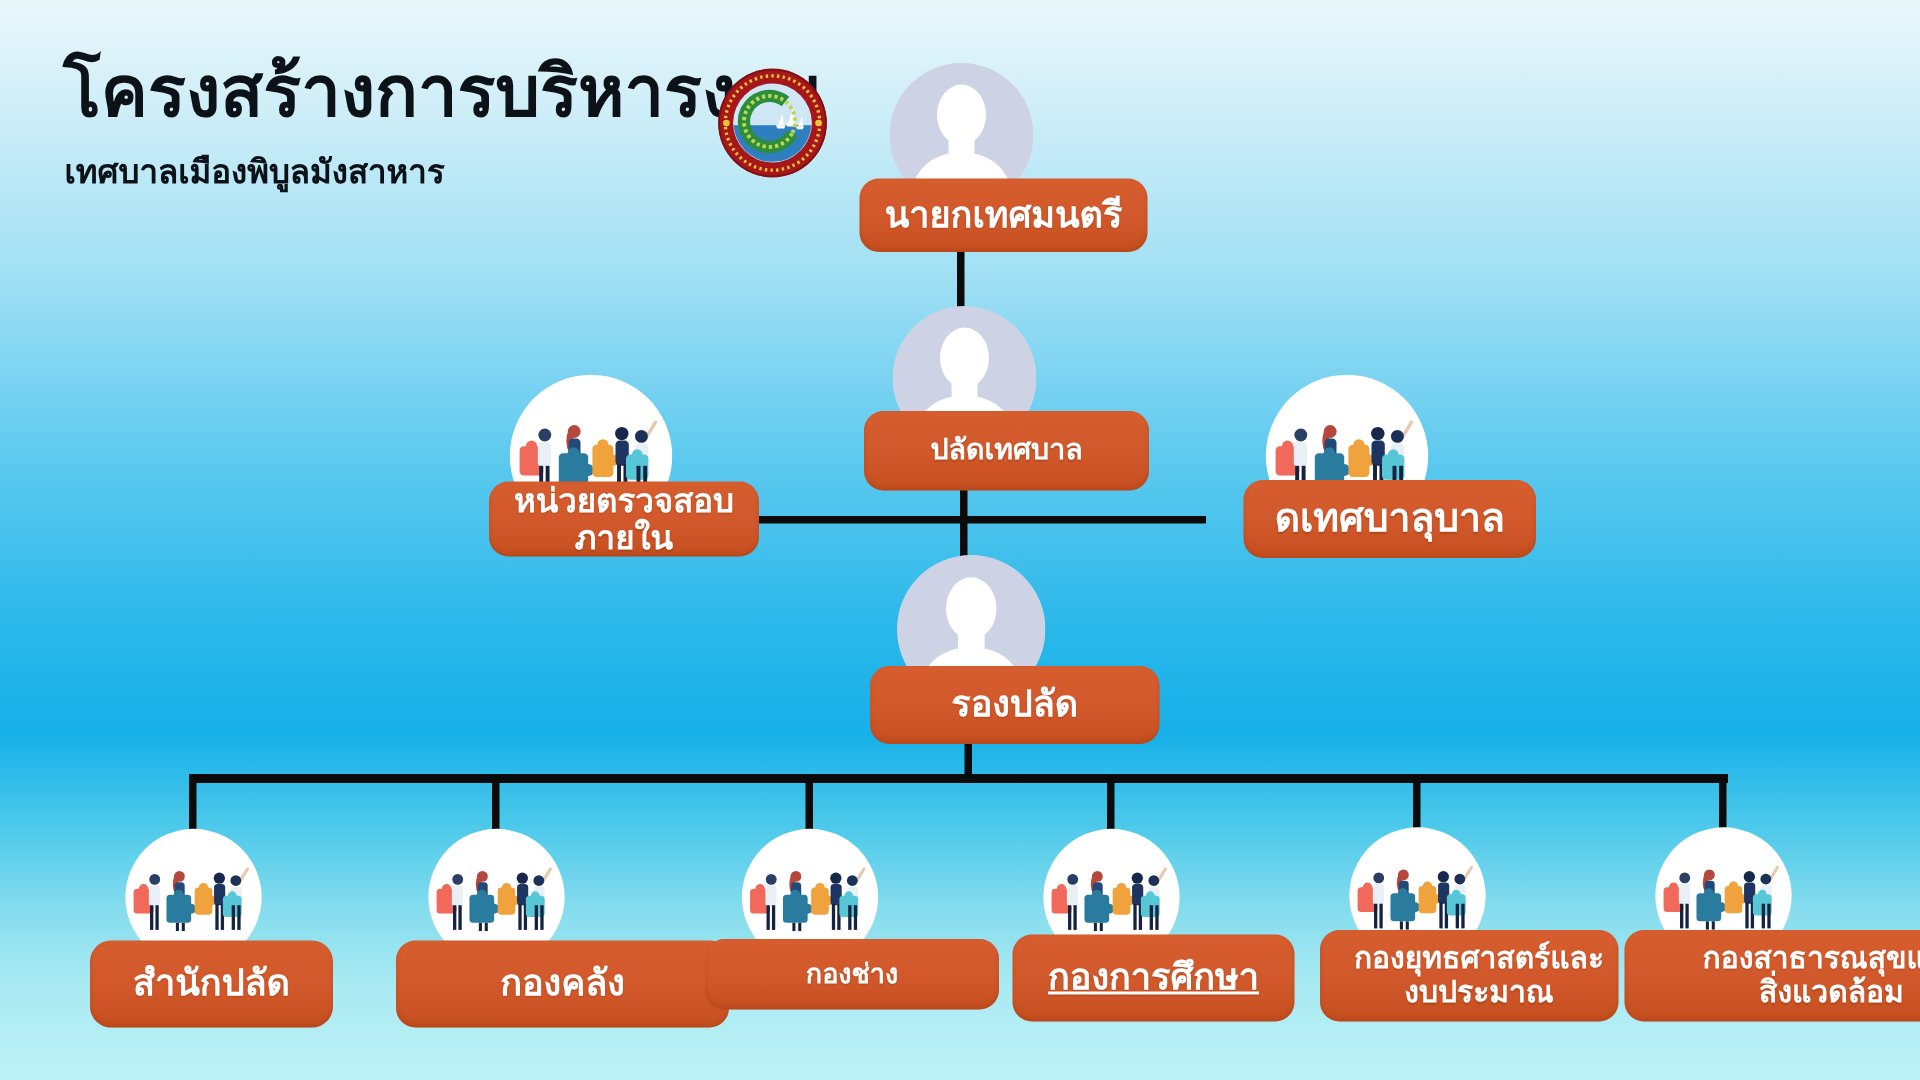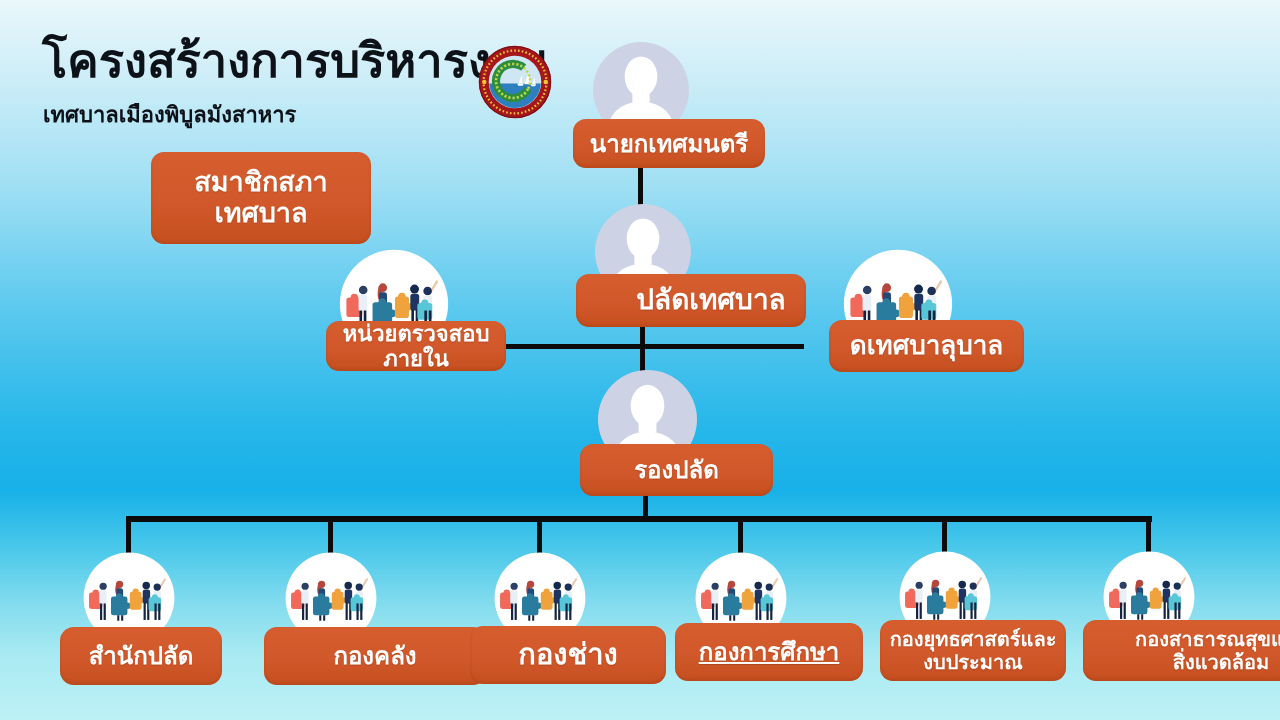--- a/index.html
+++ b/index.html
@@ -149,30 +149,27 @@
 
   <div class="avatar" style="left:593px;top:42px;">
     <svg width="96" height="96">
         <use href="#sym-avatar"></use>
       </svg>
   </div>
   <div class="obox" style="left:545px;top:119px;width:192px;height:49px;font-size:24px;">
     <span>นายกเทศมนตรี</span>
   </div>
 
-  <div class="obox" style="left:123px;top:152px;width:220px;height:92px;font-size:27px;">
-    <span>สมาชิกสภาเทศบาล</span>
-  </div>
 
   <div class="avatar" style="left:595px;top:204px;">
     <svg width="96" height="96">
         <use href="#sym-avatar"></use>
       </svg>
   </div>
-  <div class="obox" style="left:548px;top:274px;width:190px;height:53px;font-size:28px;padding-left:40px;">
+  <div class="obox" style="left:548px;top:274px;width:190px;height:53px;font-size:19px;">
     <span>ปลัดเทศบาล</span>
   </div>
 
   <div class="teamc" style="left:338px;top:248px;">
     <svg width="112" height="112">
         <use href="#sym-team"></use>
       </svg>
   </div>
   <div class="obox" style="left:298px;top:321px;width:180px;height:50px;font-size:22px;">
     <span>หน่วยตรวจสอบภายใน</span>
@@ -212,39 +209,39 @@
   </div>
   <div class="obox" style="left:236px;top:627px;width:222px;height:58px;font-size:24px;">
     <span>กองคลัง</span>
   </div>
 
   <div class="teamc" style="left:493px;top:551px;">
     <svg width="94" height="94">
         <use href="#sym-team"></use>
       </svg>
   </div>
-  <div class="obox" style="left:442px;top:626px;width:196px;height:58px;font-size:29px;justify-content:center;">
+  <div class="obox" style="left:442px;top:626px;width:196px;height:47px;font-size:18px;justify-content:center;">
     <span>กองช่าง</span>
   </div>
 
   <div class="teamc" style="left:694px;top:551px;">
     <svg width="94" height="94">
         <use href="#sym-team"></use>
       </svg>
   </div>
   <div class="obox" style="left:647px;top:623px;width:188px;height:58px;font-size:24px;text-decoration:underline;">
     <span>กองการศึกษา</span>
   </div>
 
   <div class="teamc" style="left:898px;top:550px;">
     <svg width="94" height="94">
         <use href="#sym-team"></use>
       </svg>
   </div>
-  <div class="obox" style="left:852px;top:620px;width:186px;height:61px;font-size:20px;">
+  <div class="obox" style="left:852px;top:620px;width:186px;height:61px;font-size:20px;padding-left:13px;">
     <span>กองยุทธศาสตร์และ
 งบประมาณ</span>
   </div>
 
   <div class="teamc" style="left:1102px;top:550px;">
     <svg width="94" height="94">
         <use href="#sym-team"></use>
       </svg>
   </div>
   <div class="obox" style="left:1055px;top:620px;width:188px;height:61px;font-size:20px;padding-left:44px;">

